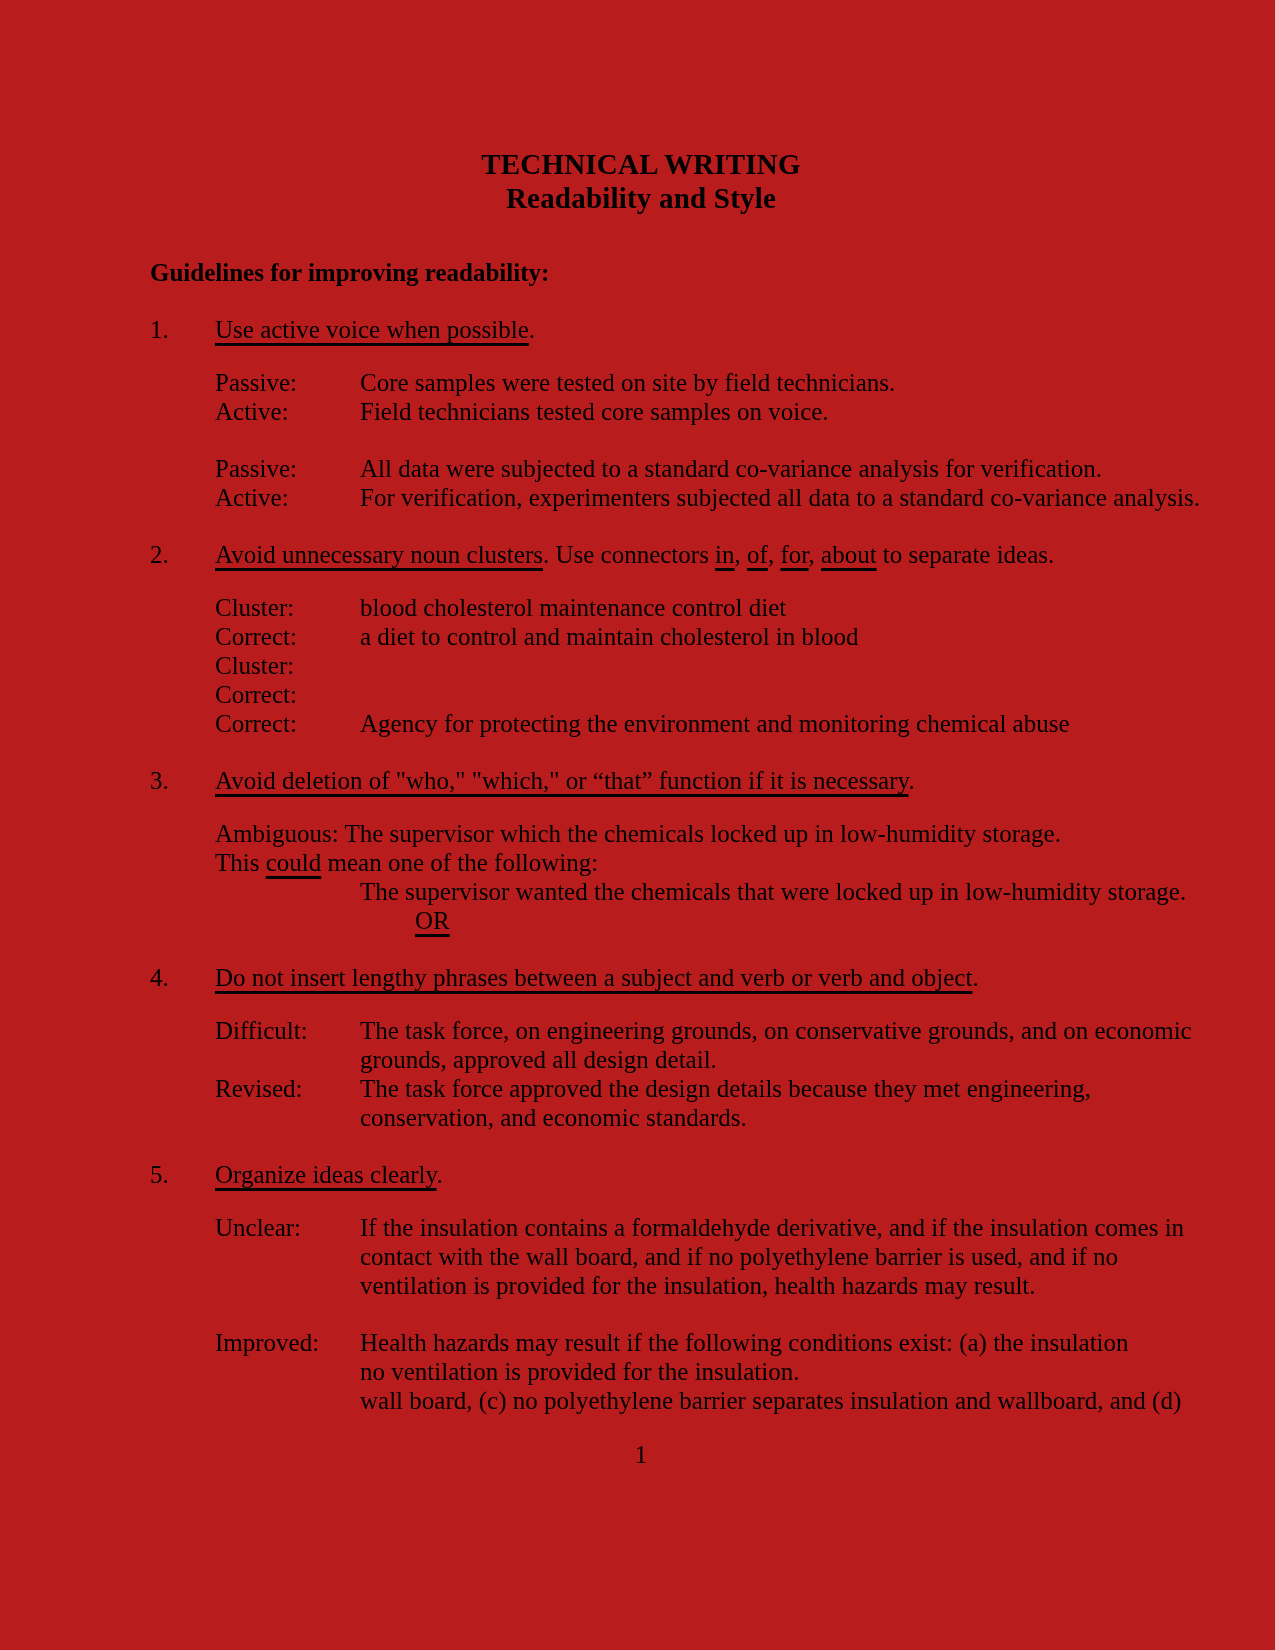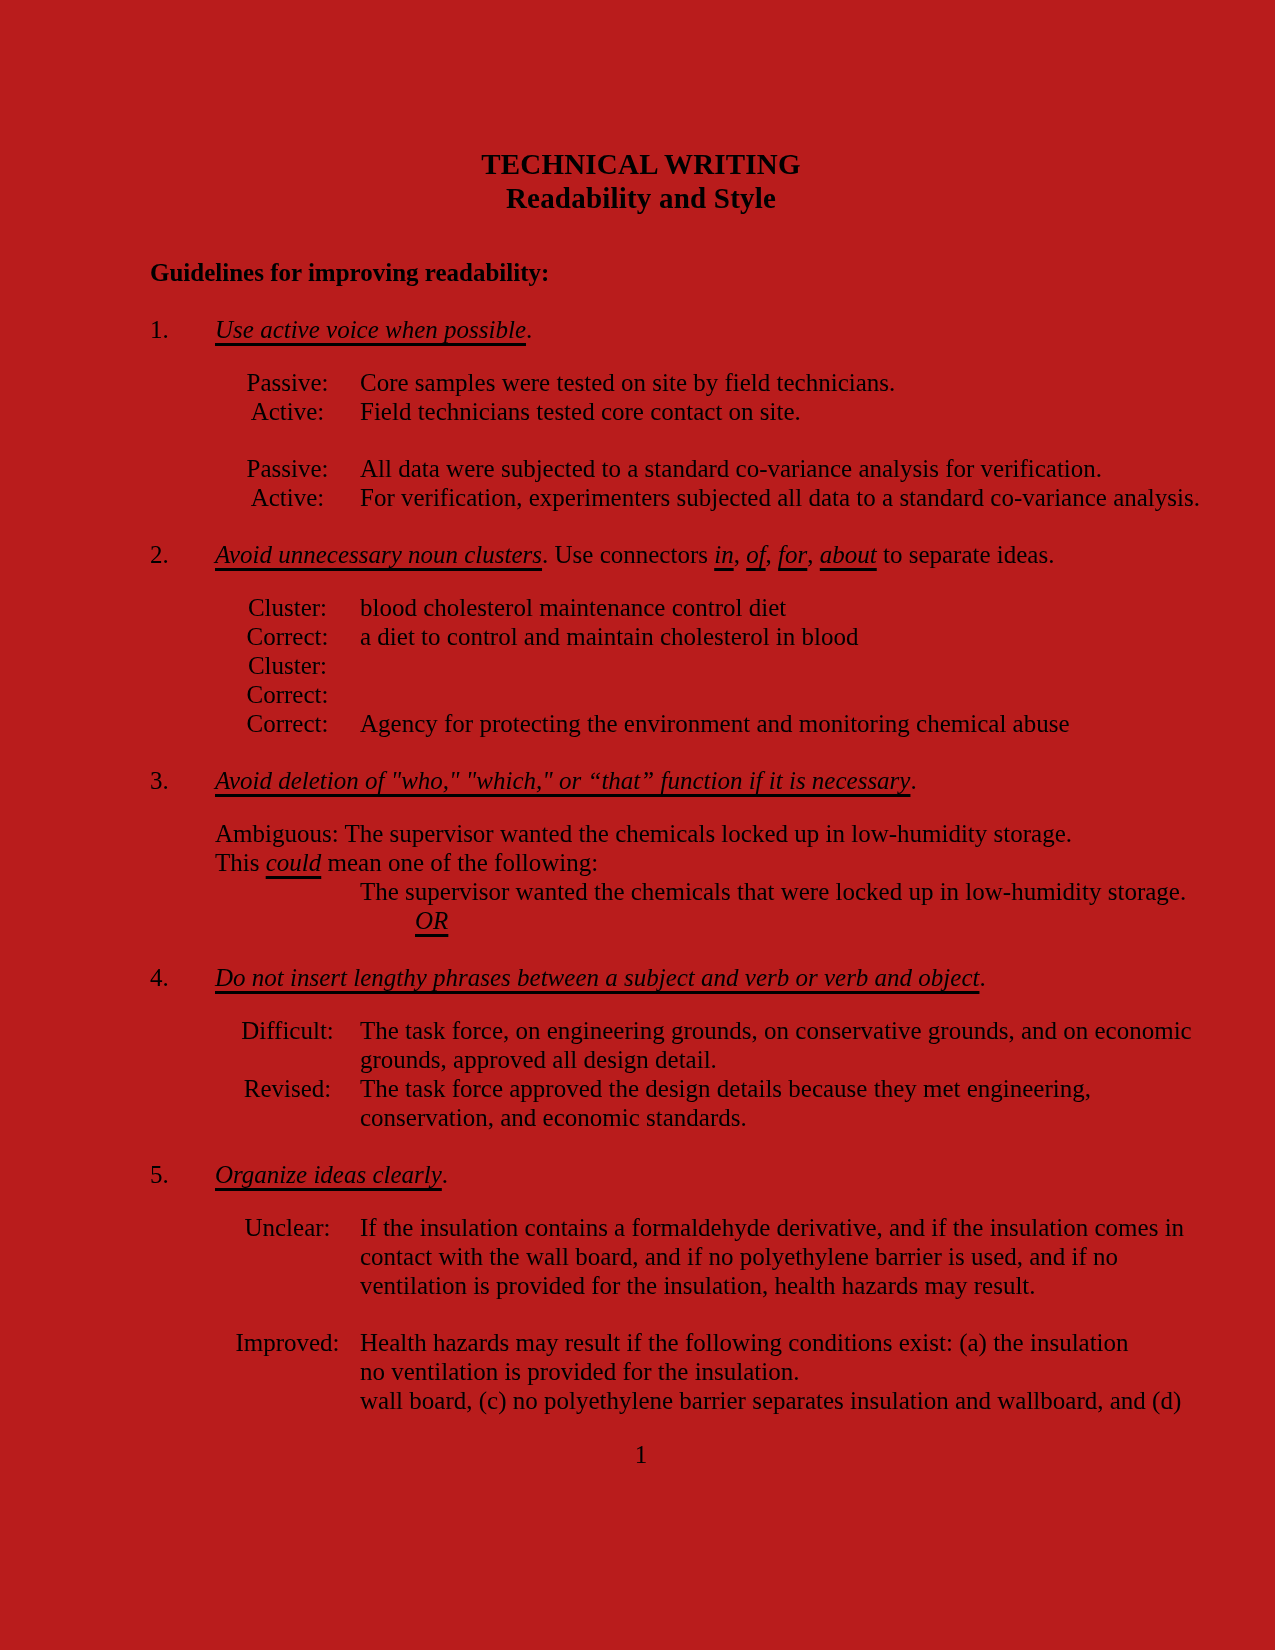--- a/index.html
+++ b/index.html
@@ -18,29 +18,28 @@
     letter-spacing:0.2px;
   }
   .intro{margin-top:43px;font-weight:bold;}
   .section{margin-top:28px;}
   .heading-row{display:flex;}
   .num{width:65px;flex-shrink:0;}
   .heading{white-space:pre;}
   .group{margin-top:24px;}
   .group + .group{margin-top:28px;}
   .row{display:flex;padding-left:65px;}
-  .label{width:145px;flex-shrink:0;text-align:center;}
+  .label{width:145px;flex-shrink:0;}
   .text{min-width:0;}
   .line{white-space:pre;}
   .pl-example{padding-left:210px;}
   .u{
     text-decoration:underline;
     text-decoration-thickness:2.5px;
     text-underline-offset:4.5px;
-    font-style:italic;
   }
   .page-number{
     position:absolute;left:150px;top:1440px;width:982px;
     text-align:center;
   }
 </style>
 </head>
 <body>
 
 <div class="page">
@@ -59,21 +58,21 @@
           <div class="group">
             <div class="row">
               <span class="label">Passive:</span>
               <div class="text">
                 <div class="line"><span>Core samples were tested on site by field technicians.</span></div>
               </div>
             </div>
             <div class="row">
               <span class="label">Active:</span>
               <div class="text">
-                <div class="line"><span>Field technicians tested core contact on site.</span></div>
+                <div class="line"><span>Field technicians tested core samples on voice.</span></div>
               </div>
             </div>
           </div>
           <div class="group">
             <div class="row">
               <span class="label">Passive:</span>
               <div class="text">
                 <div class="line"><span>All data were subjected to a standard co-variance analysis for verification.</span></div>
               </div>
             </div>
@@ -118,21 +117,21 @@
           </div>
         </div>
         <div class="section">
           <div class="heading-row">
             <span class="num">3.</span>
             <div class="heading"><span class="u">Avoid deletion of "who," "which," or “that” function if it is necessary</span><span>.</span></div>
           </div>
           <div class="group">
             <div class="row">
               <div class="text">
-                <div class="line"><span>Ambiguous: The supervisor wanted the chemicals locked up in low-humidity storage.</span></div>
+                <div class="line"><span>Ambiguous: The supervisor which the chemicals locked up in low-humidity storage.</span></div>
               </div>
             </div>
             <div class="row">
               <div class="text">
                 <div class="line"><span>This </span><span class="u">could</span><span> mean one of the following:</span></div>
               </div>
             </div>
             <div class="pl-example row" style="padding-left: 210px;">
               <div class="text">
                 <div class="line"><span>The supervisor wanted the chemicals that were locked up in low-humidity storage.</span></div>

